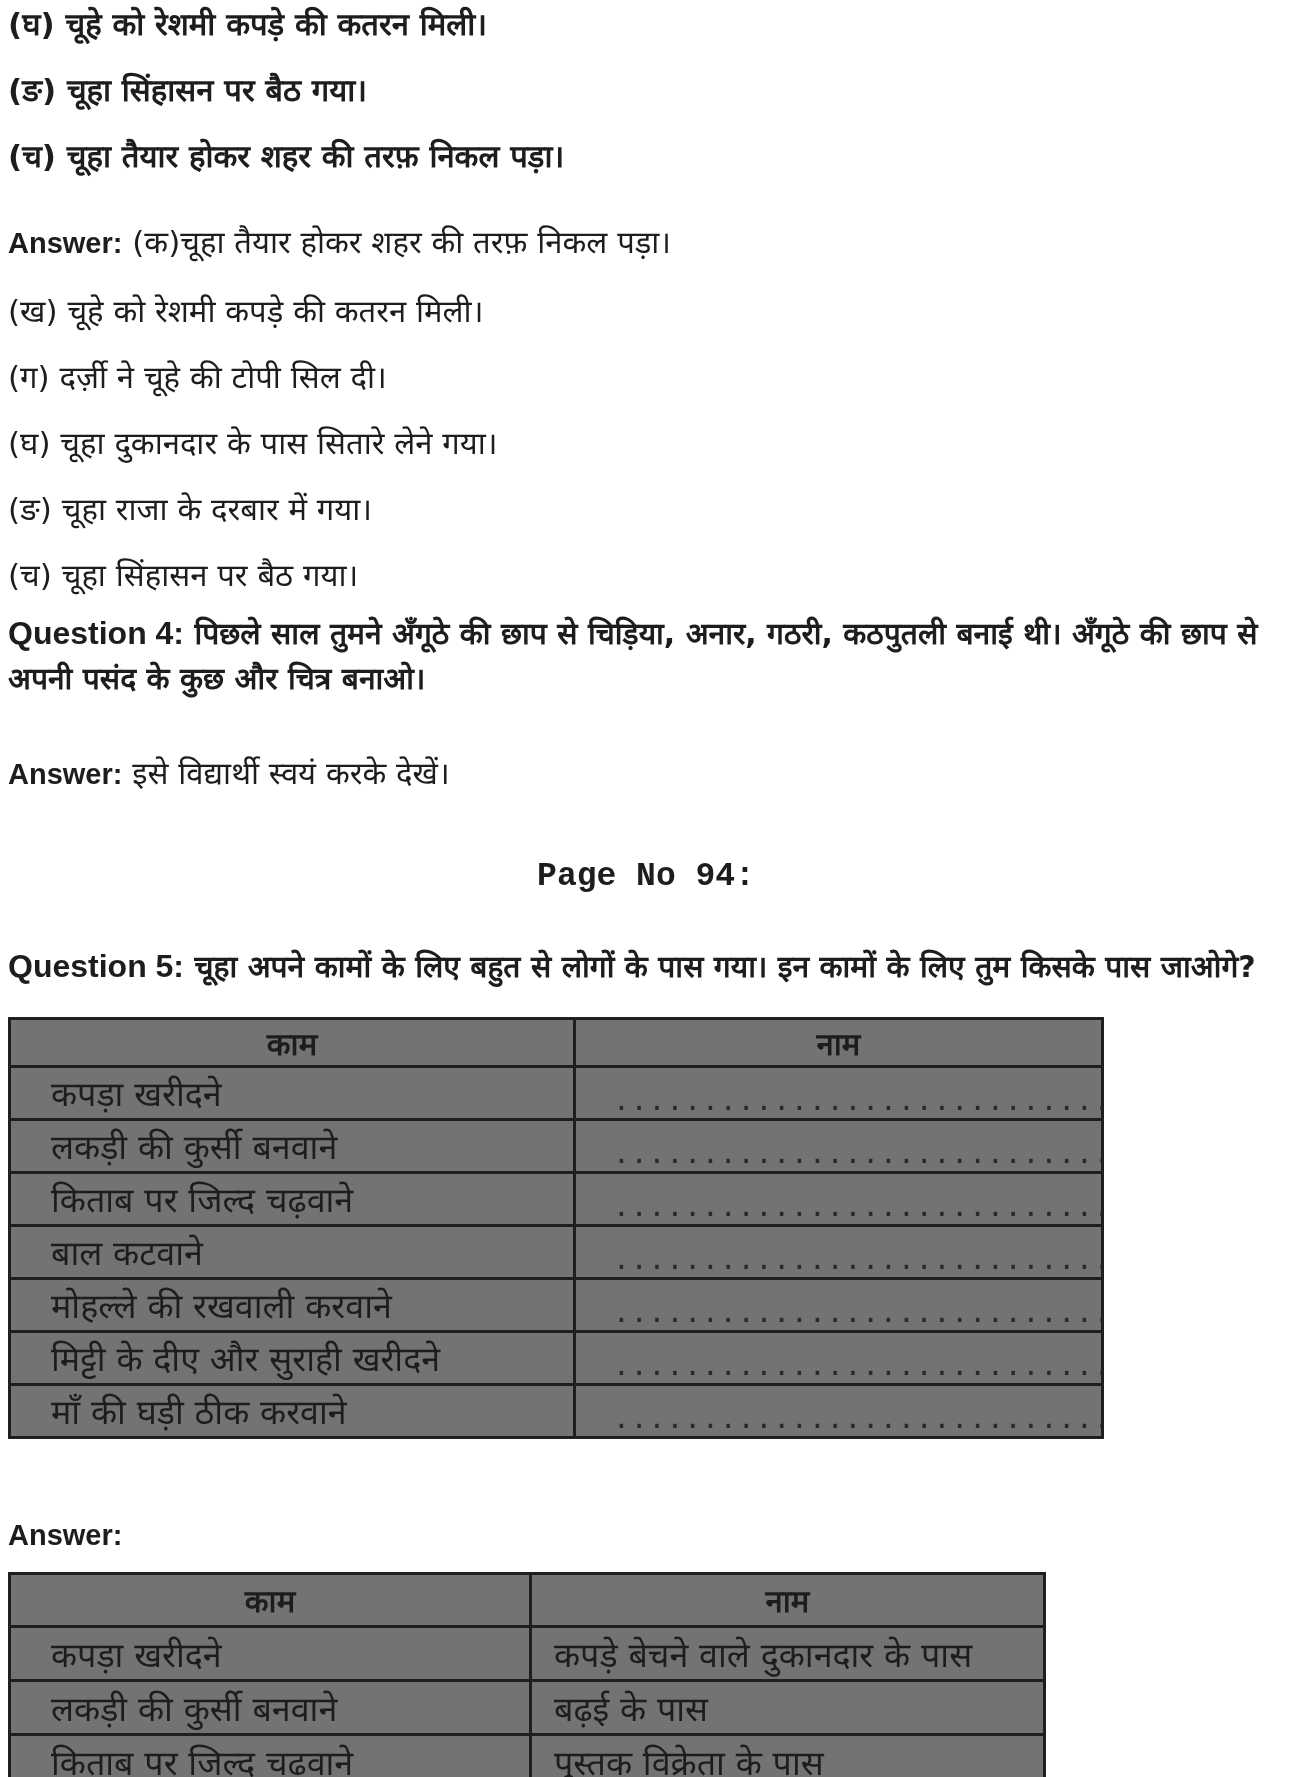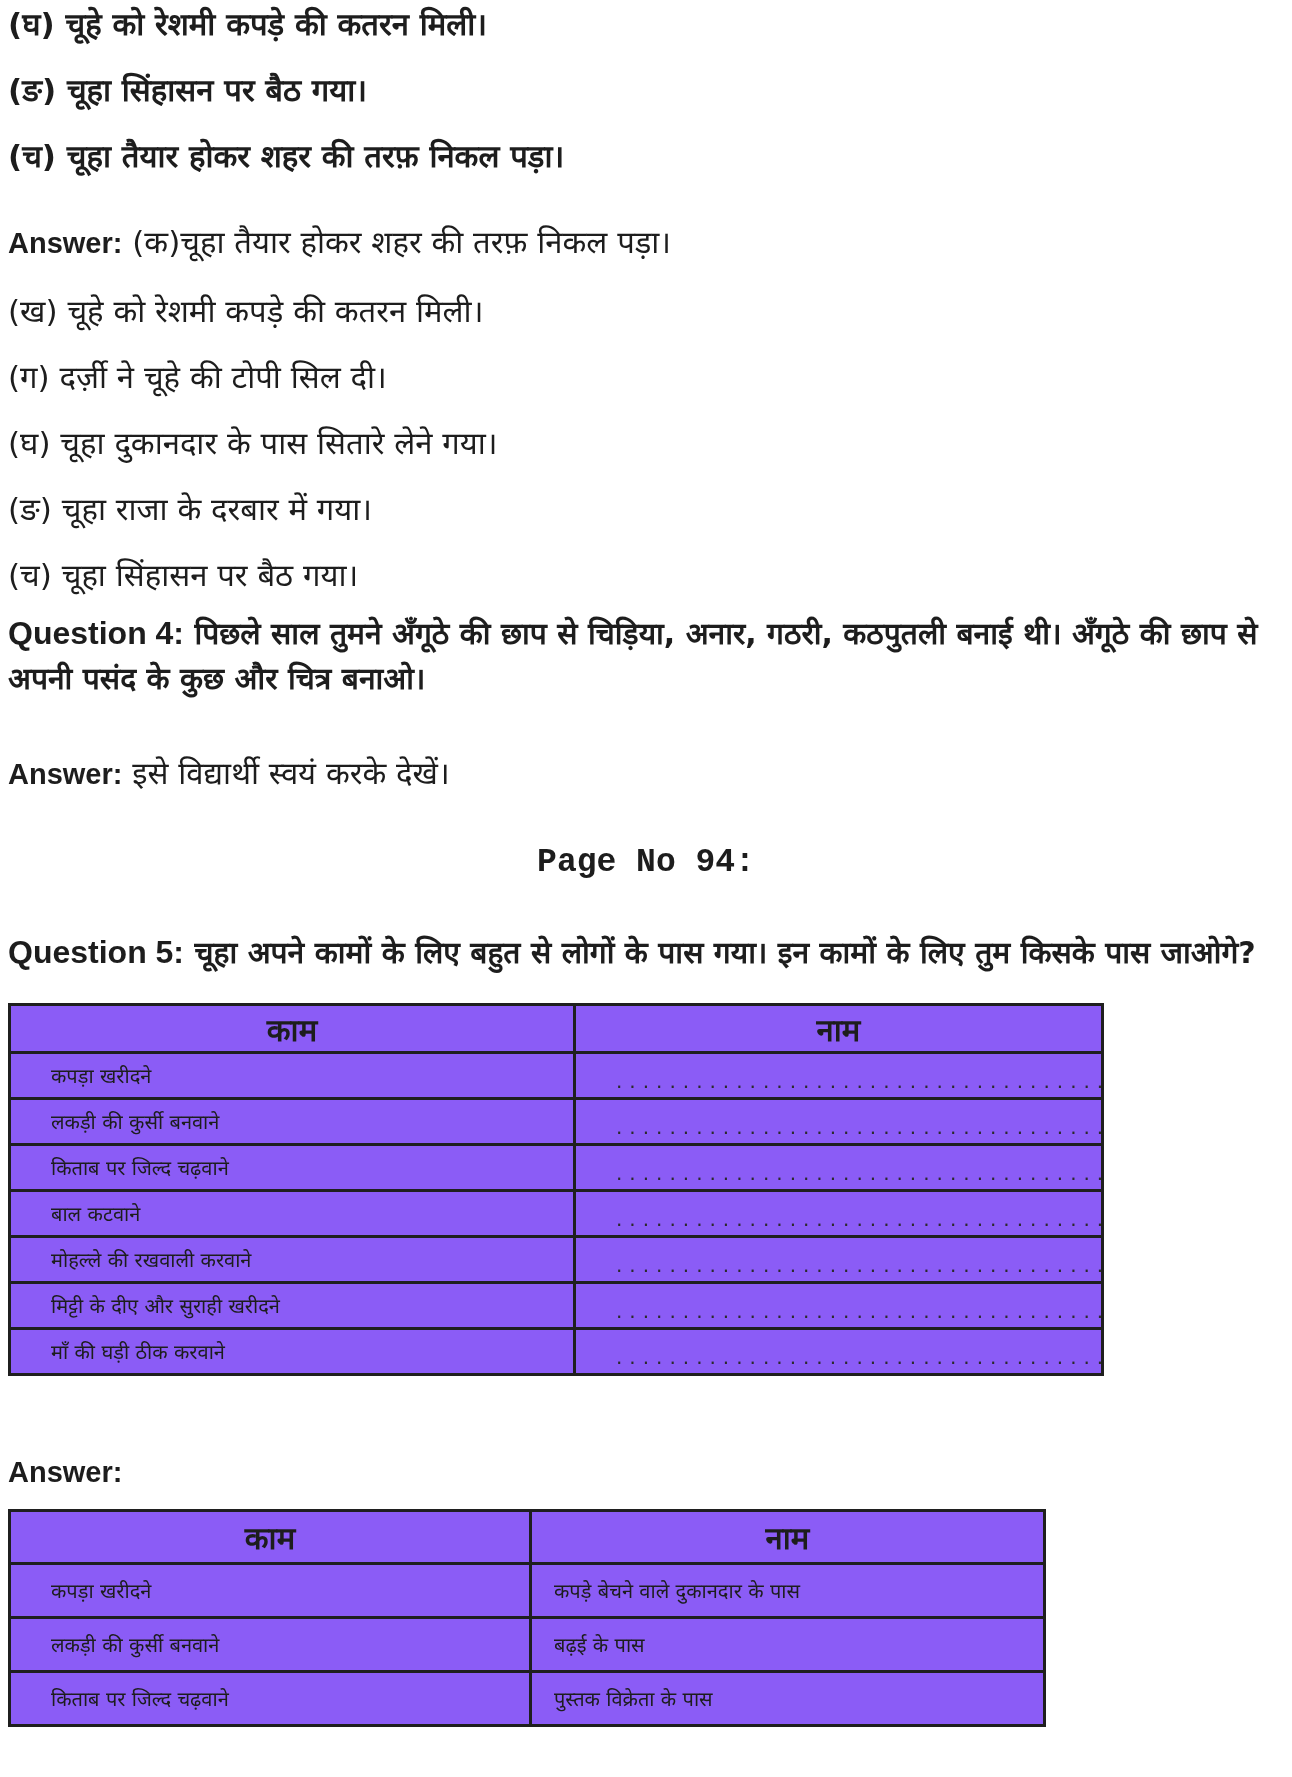--- a/index.html
+++ b/index.html
@@ -32,51 +32,51 @@
 
   .q-para {
     font-size: 30px;
     font-weight: 700;
     line-height: 45px;
     margin-bottom: 52px;
     width: 1276px;
   }
   .q-para .eng-label { font-size: 32px; }
 
-  .answer2 { margin-bottom: 48px; }
+  .answer2 { margin-bottom: 62px; }
 
   .page-heading {
     text-align: center;
     font-size: 33px;
     font-weight: 700;
     line-height: 42px;
     font-family: Liberation Mono, monospace;
     margin-bottom: 46px;
   }
 
   .q5-para { margin-bottom: 28px; }
 
   table.tbl {
     border-collapse: collapse;
     table-layout: fixed;
-    background: #8b5cf6;
+    background: #737373;
   }
   table.tbl th, table.tbl td {
     border: 3px solid #1f1f1f;
     vertical-align: middle;
     overflow: hidden;
     white-space: nowrap;
   }
   table.tbl th {
     font-size: 31px;
     font-weight: 700;
     text-align: center;
   }
   table.tbl td {
-    font-size: 20px;
+    font-size: 34px;
     font-weight: 400;
     text-align: left;
     padding-left: 40px;
   }
 
   table.tbl-q5 { width: 1096px; }
   table.tbl-q5 tr.hdr { height: 48px; }
   table.tbl-q5 tr.row { height: 46px; }
   td.dots {
     font-size: 20px;

